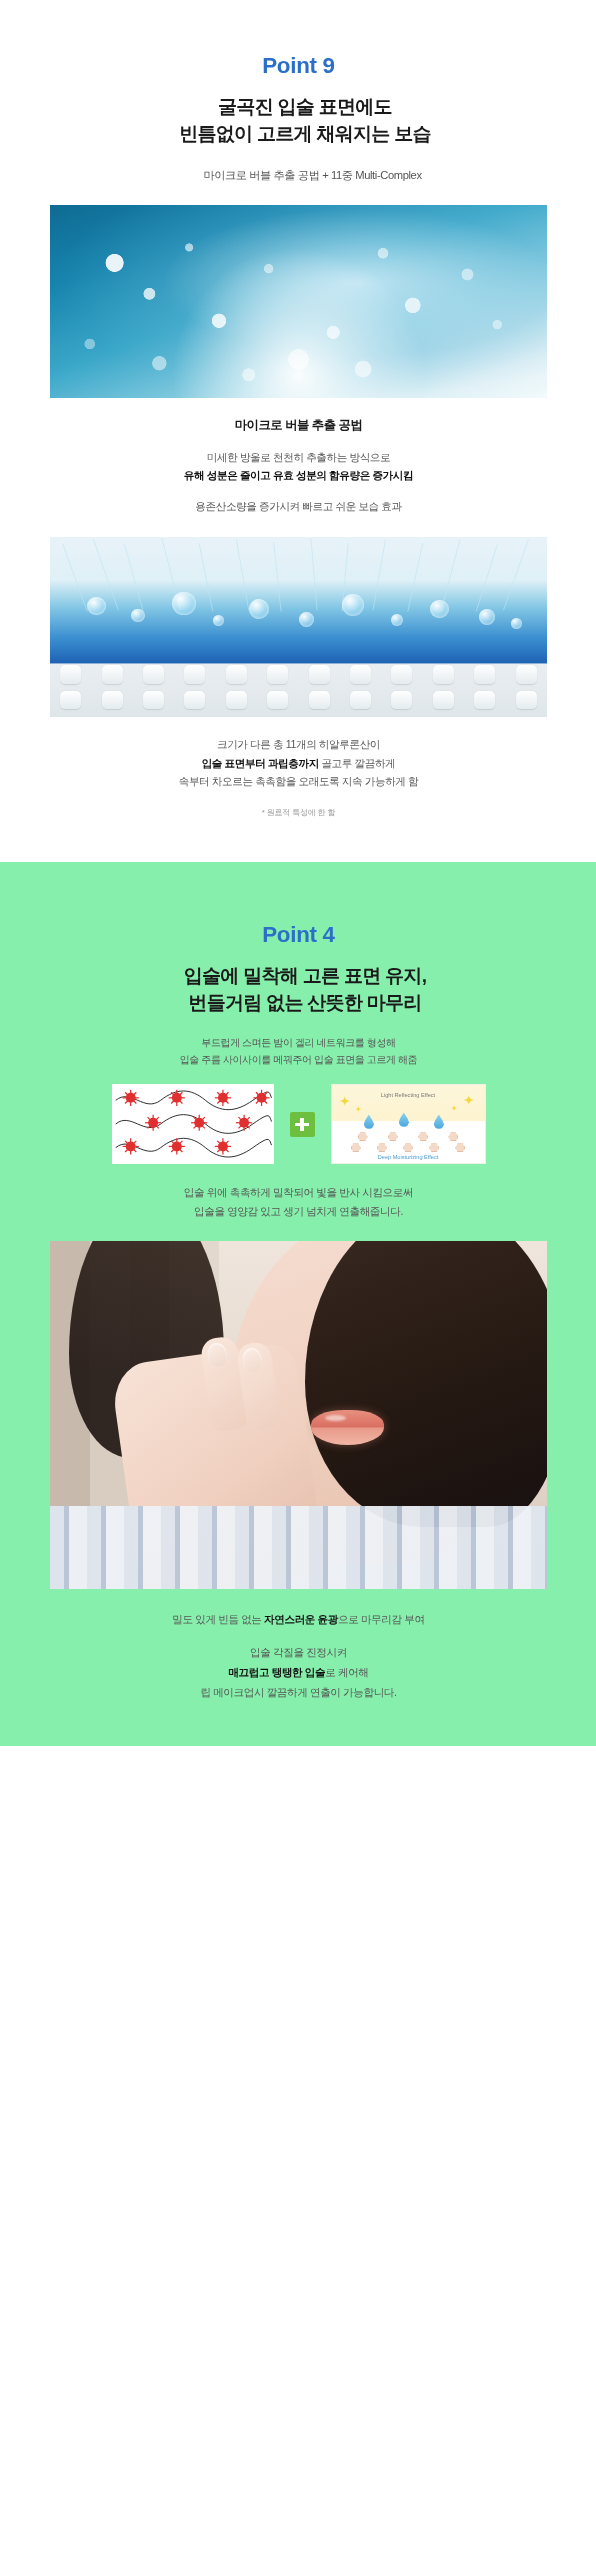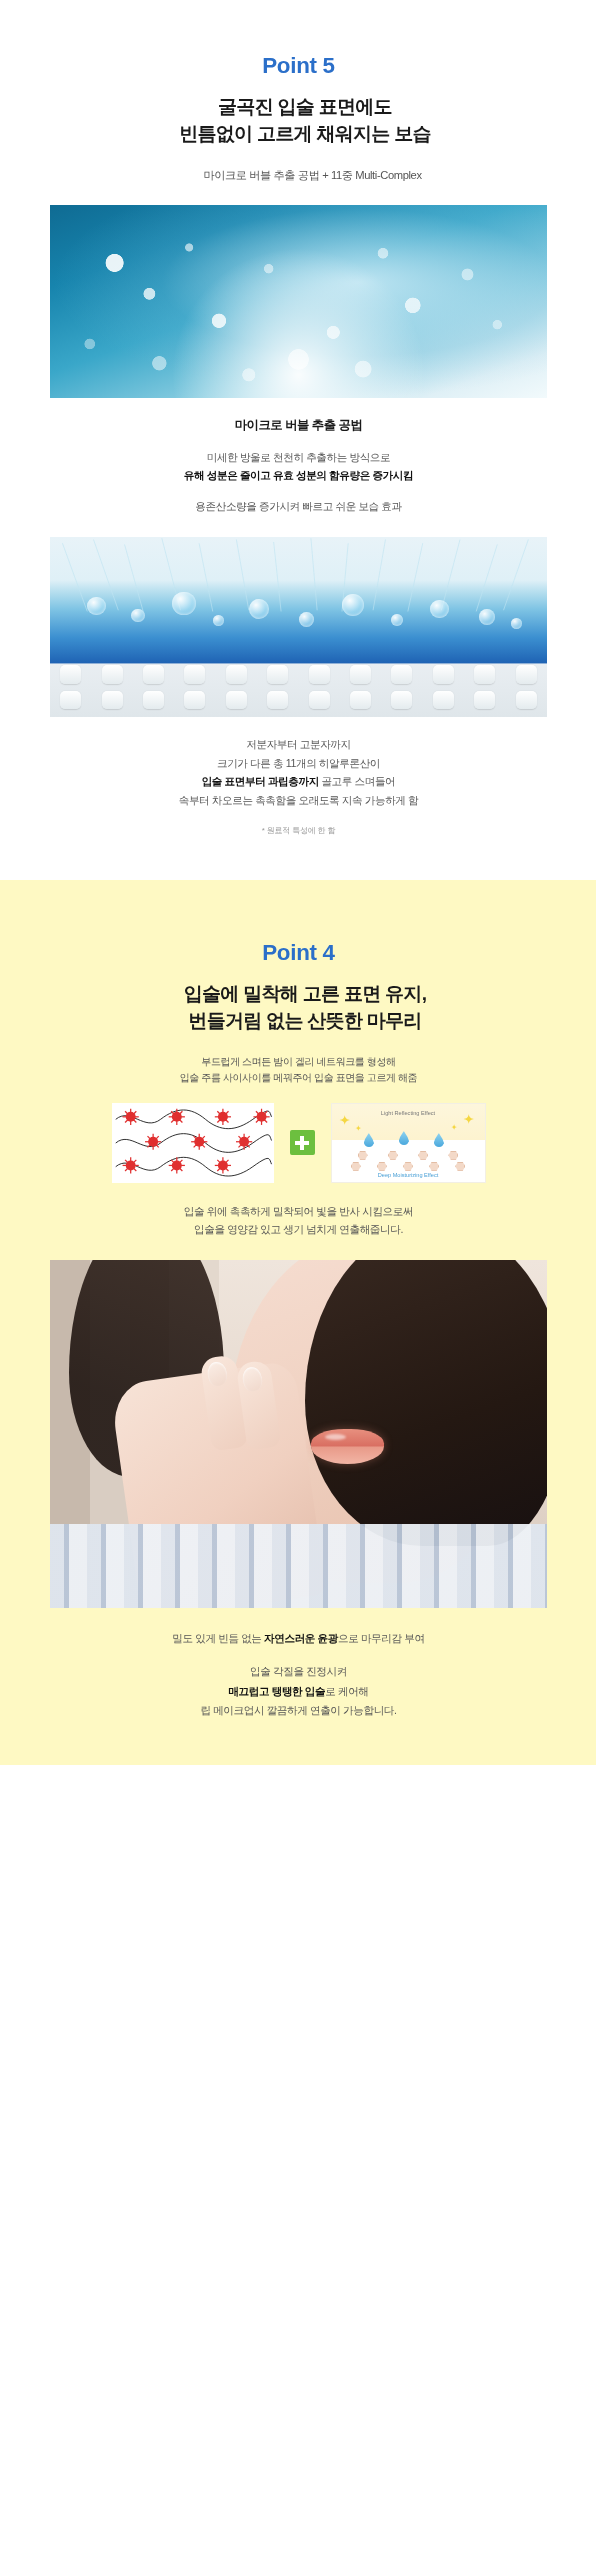--- a/index.html
+++ b/index.html
@@ -20,21 +20,21 @@
     width: 597px;
     padding: 0 0;
     text-align: center;
   }
   .sec-point3 {
     background: #ffffff;
     padding-top: 53px;
     padding-bottom: 44px;
   }
   .sec-point4 {
-    background: #fef9c3;
+    background: #86efac;
     padding-top: 60px;
     padding-bottom: 44px;
   }
   .point-title {
     font-size: 22.4px;
     font-weight: bold;
     color: #2b6fc9;
     letter-spacing: -0.3px;
     margin-bottom: 15px;
   }
@@ -300,21 +300,21 @@
   .final-caption b { color: #111111; font-weight: bold; }
   .final-gap { margin-top: 13.7px; }
 </style>
 </head>
 <body>
 
 <div class="page">
 
   <section class="section sec-point3">
 
-    <div class="point-title">Point 5</div>
+    <div class="point-title">Point 9</div>
 
     <div class="headline">
       <div>굴곡진 입술 표면에도</div>
       <div>빈틈없이 고르게 채워지는 보습</div>
     </div>
 
     <div class="subline">마이크로 버블 추출 공법 + 11중 Multi-Complex</div>
 
     <div class="img-frame">
       <div class="bubbles-photo"></div>
@@ -387,23 +387,22 @@
             <span></span>
           <span></span>
             <span></span>
           <span></span>
             <span></span>
         </div>
       </div>
     </div>
 
     <div class="cap-block">
-      <div class="cap-line">저분자부터 고분자까지</div>
       <div class="cap-line">크기가 다른 총 11개의 히알루론산이</div>
-      <div class="cap-line"><b>입술 표면부터 과립층까지</b><span> 골고루 스며들어</span></div>
+      <div class="cap-line"><b>입술 표면부터 과립층까지</b><span> 골고루 깔끔하게</span></div>
       <div class="cap-line">속부터 차오르는 촉촉함을 오래도록 지속 가능하게 함</div>
       <div class="footnote">* 원료적 특성에 한 함</div>
     </div>
 
   </section>
 
   <section class="section sec-point4">
 
     <div class="point-title">Point 4</div>
 

